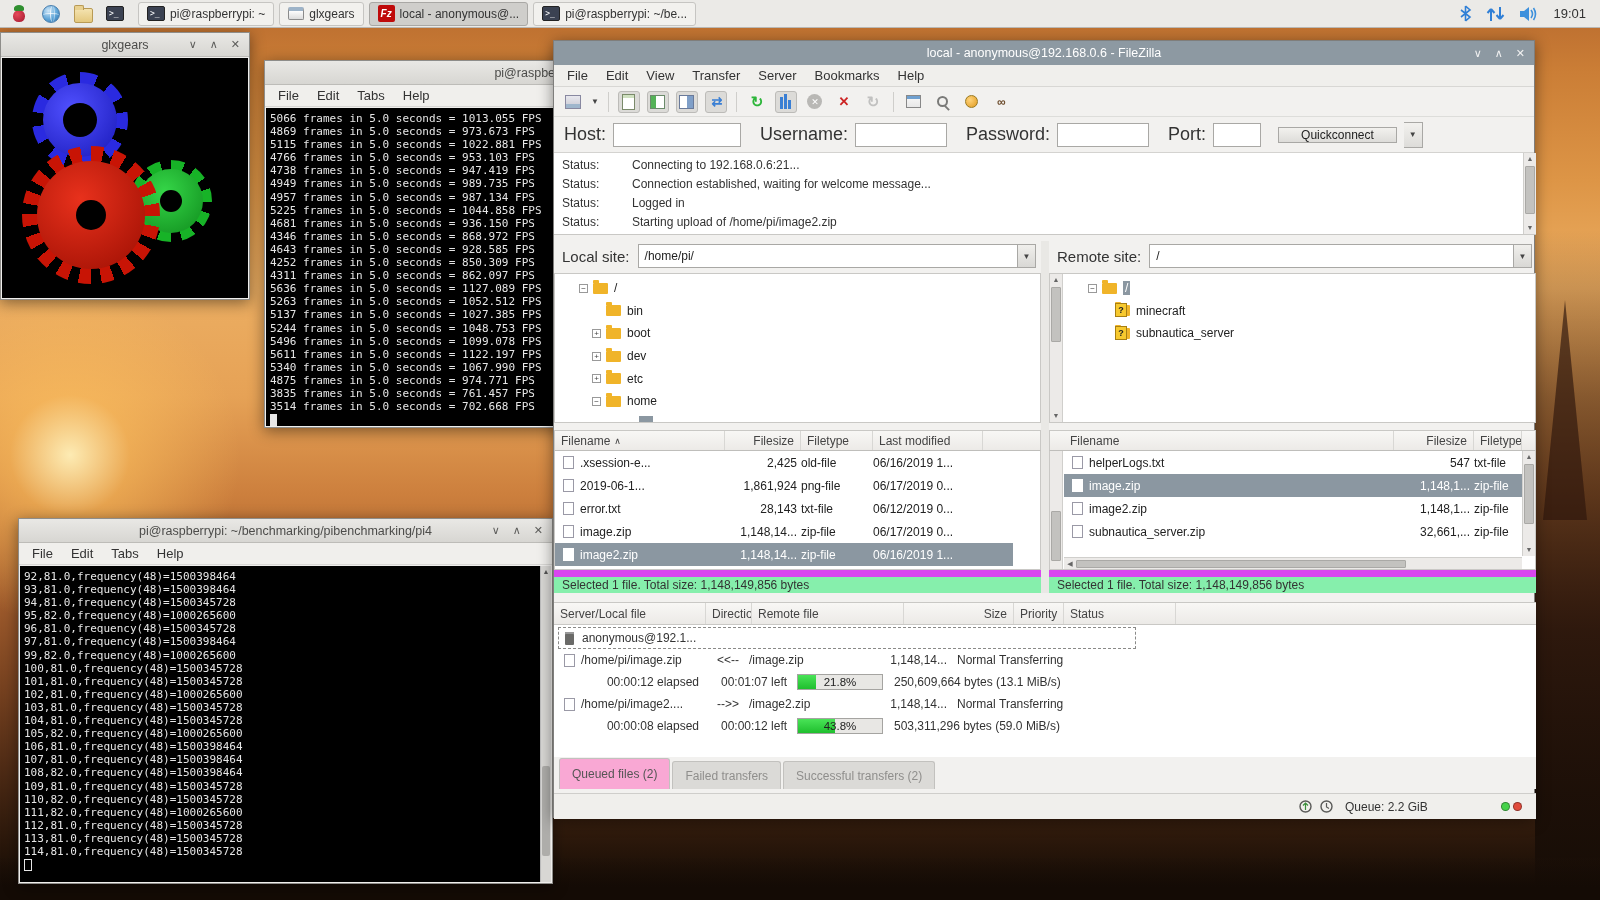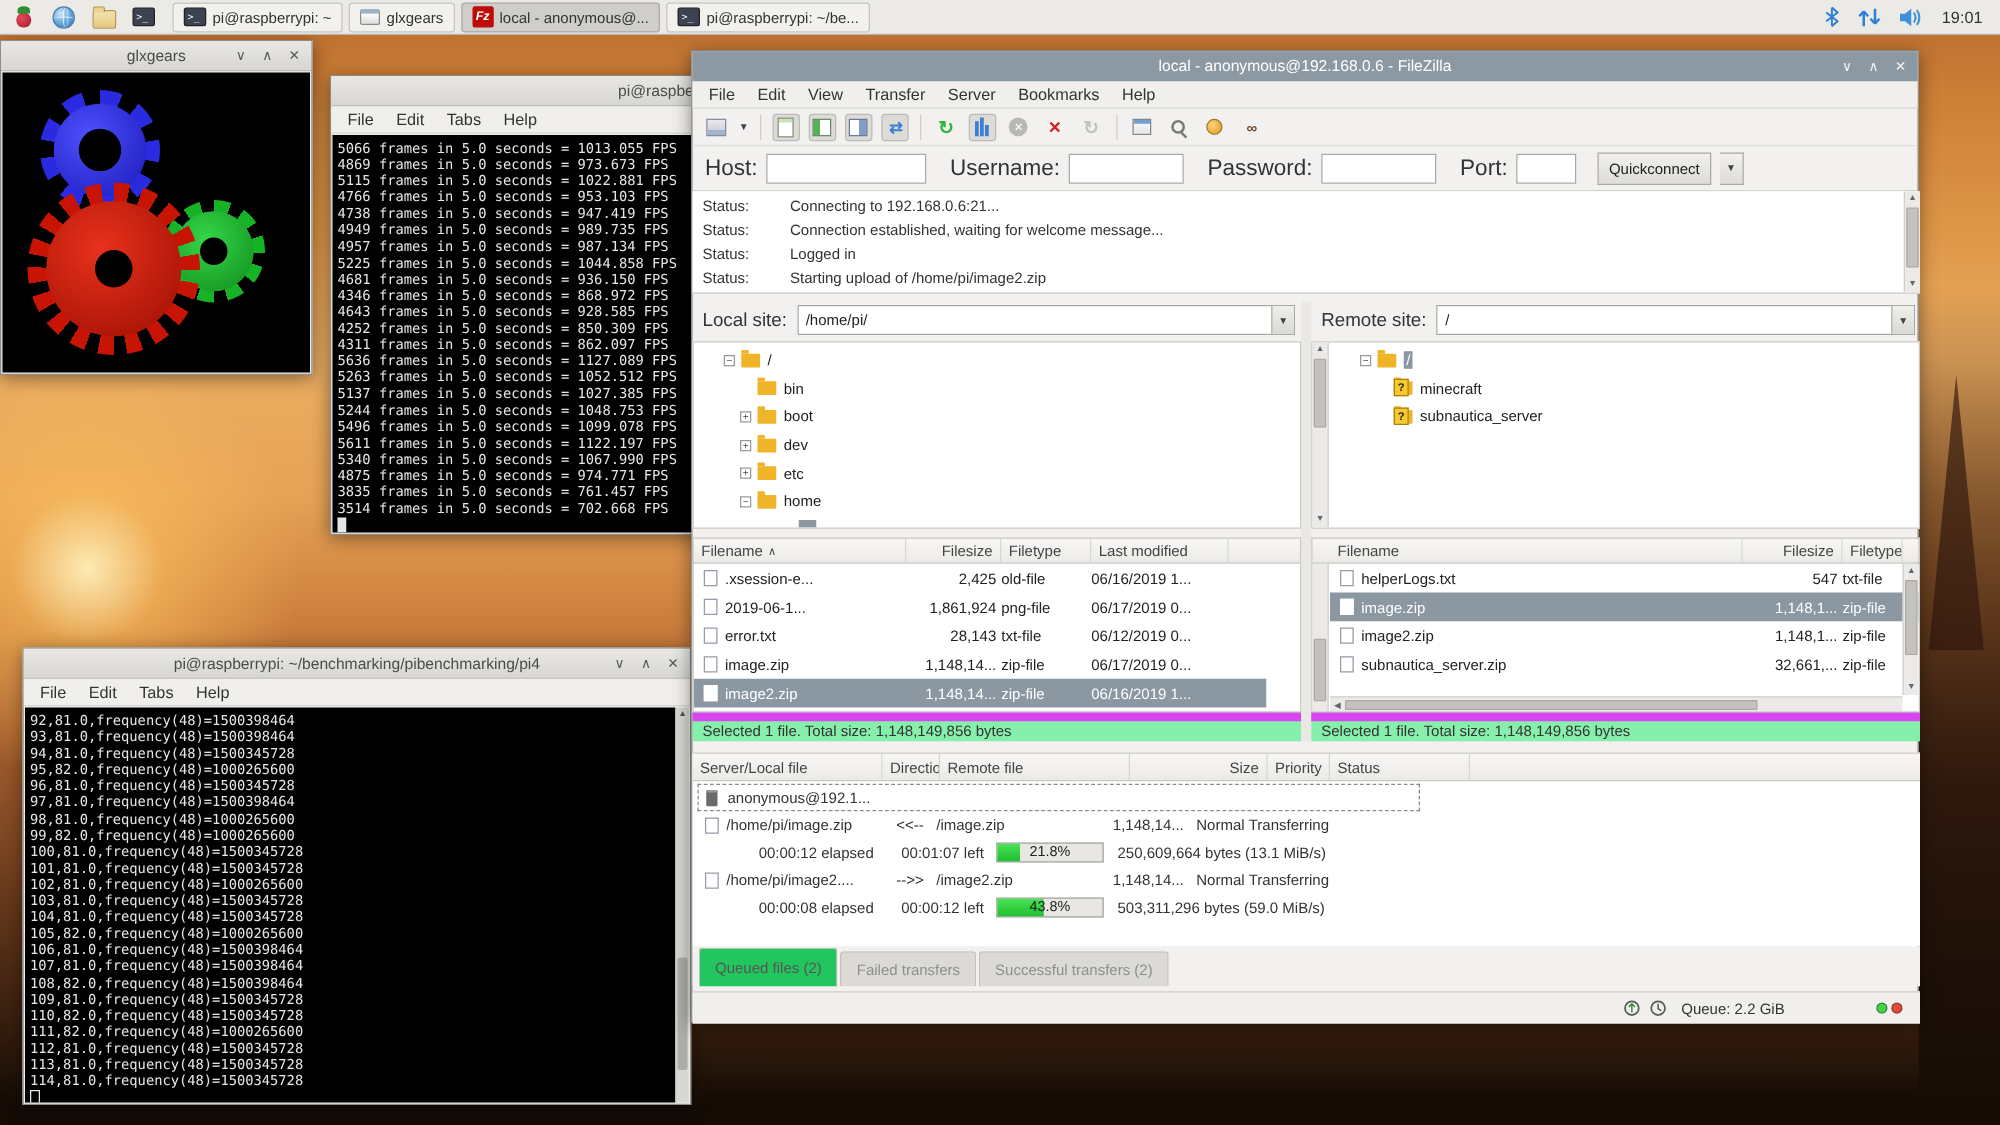--- a/index.html
+++ b/index.html
@@ -54,21 +54,21 @@
   .fz-tb{height:24px;background:#8d99a2;display:flex;align-items:center;position:relative;}
   .fz-tb .title{position:absolute;left:0;right:0;text-align:center;color:#fff;font-size:12.5px;}
   .fz-tb .ctrls{margin-left:auto;display:flex;gap:13px;padding-right:9px;color:#f2f2f2;font-size:11px;z-index:2;}
   .fz-toolbar{height:30px;display:flex;align-items:center;padding-left:8px;gap:7px;border-bottom:1px solid #ddddda;}
   .tbi{width:22px;height:22px;display:flex;align-items:center;justify-content:center;border-radius:3px;position:relative;}
   .tbi.pressed{background:#dcdbd8;border:1px solid #bcbbb8;}
   .tsep{width:1px;height:20px;background:#cfcecb;margin:0 2px;}
   .qcbar{height:36px;display:flex;align-items:center;gap:7px;padding-left:10px;border-bottom:1px solid #d4d3d0;}
   .qcbar label{color:#333;font-size:18px;}
   .qcin{height:24px;border:1px solid #a9a8a5;background:#fff;}
-  .qcbtn{height:26px;border:1px solid #a9a8a5;background:linear-gradient(#f2f1ee,#dddcd9);display:flex;align-items:center;padding:0 8px;color:#222;text-align:right;}
+  .qcbtn{height:16px;border:1px solid #a9a8a5;background:linear-gradient(#f2f1ee,#dddcd9);display:flex;align-items:center;padding:0 22px;color:#222;text-align:right;}
   .qcdrop{width:19px;height:26px;border:1px solid #a9a8a5;border-left:none;background:linear-gradient(#f2f1ee,#dddcd9);display:flex;align-items:center;justify-content:center;font-size:8px;color:#444;}
   .logpane{position:absolute;left:0;top:112px;width:982px;height:82px;background:#fff;border-bottom:1px solid #c9c8c5;overflow:hidden;}
   .logline{display:flex;height:19px;align-items:center;}
   .logline .lk{width:78px;padding-left:8px;color:#333;}
   .logline .lv{color:#333;}
   .vscroll{position:absolute;width:13px;background:#eceae8;border-left:1px solid #d0cfcc;}
   .vscroll .arr{height:12px;text-align:center;font-size:7px;color:#666;line-height:12px;}
   .vscroll .thumb{position:absolute;left:1px;right:1px;background:#c3c2bf;border:1px solid #aaa9a6;border-radius:1px;}
   .sitebar{position:absolute;height:30px;display:flex;align-items:center;}
   .sitebar label{padding:0 8px;color:#333;font-size:15px;}
@@ -98,21 +98,21 @@
   .hscroll .arr{width:12px;text-align:center;font-size:7px;color:#666;}
   .hscroll .thumb{height:8px;background:#c3c2bf;border:1px solid #aaa9a6;border-radius:1px;}
   .queuepane{position:absolute;left:0;top:561px;width:982px;height:155px;background:#fff;border-top:1px solid #c9c8c5;overflow:hidden;}
   .qhead{height:22px;background:linear-gradient(#f8f7f5,#eceae7);border-bottom:1px solid #c9c8c5;display:flex;align-items:center;color:#444;}
   .qrow{height:22px;display:flex;align-items:center;white-space:nowrap;color:#333;position:relative;}
   .pbar{position:absolute;height:16px;border:1px solid #a5a4a1;background:#e8e7e4;}
   .pfill{position:absolute;left:0;top:0;bottom:0;background:linear-gradient(#49e357,#1fbf2e);}
   .plabel{position:absolute;left:0;right:0;text-align:center;line-height:15px;color:#222;font-size:11.5px;}
   .fztabs{position:absolute;left:0;top:716px;width:982px;height:32px;background:#f2f1ef;display:flex;align-items:flex-end;padding-left:5px;gap:2px;}
   .ftab{height:28px;display:flex;align-items:center;padding:0 12px;border:1px solid #c2c1be;border-bottom:none;background:#dbdad7;color:#8f8e8c;border-radius:3px 3px 0 0;}
-  .ftab.active{background:#22c55e;color:#555;height:31px;text-align:right;}
+  .ftab.active{background:#f9a8d4;color:#555;height:31px;text-align:right;}
   .fzstatus{position:absolute;left:0;top:752px;width:982px;height:26px;background:#f0efec;border-top:1px solid #cfcecb;display:flex;align-items:center;}
   .led{width:9px;height:9px;border-radius:50%;border:1px solid rgba(0,0,0,.35);}
   
   .g-doc{width:13px;height:16px;background:#fff;border:1px solid #7a8a6a;box-shadow:inset 0 3px 0 #cfe0c0;}
   .g-panelL{width:15px;height:14px;border:1px solid #6a8a6a;background:linear-gradient(90deg,#54b257 40%,#fff 40%);}
   .g-panelR{width:15px;height:14px;border:1px solid #6a7a9a;background:linear-gradient(90deg,#fff 55%,#7f9fc8 55%);}
   .g-arrows{color:#3a7fd4;font-size:13px;font-weight:bold;letter-spacing:-2px;}
   .g-refresh{color:#2db63a;font-size:15px;font-weight:bold;}
   .g-queue{display:flex;gap:1px;align-items:flex-end;}
   .g-queue i{width:3px;background:#3a7fd4;display:block;}
@@ -260,21 +260,20 @@
         <span class="mi">Tabs</span>
         <span class="mi">Help</span>
       </div>
     <div class="termbody" id="t2-body" style="top:47px;right:12px;">
         <div class="tline">92,81.0,frequency(48)=1500398464</div>
         <div class="tline">93,81.0,frequency(48)=1500398464</div>
         <div class="tline">94,81.0,frequency(48)=1500345728</div>
         <div class="tline">95,82.0,frequency(48)=1000265600</div>
         <div class="tline">96,81.0,frequency(48)=1500345728</div>
         <div class="tline">97,81.0,frequency(48)=1500398464</div>
-        <div class="tline">98,81.0,frequency(48)=1000265600</div>
         <div class="tline">99,82.0,frequency(48)=1000265600</div>
         <div class="tline">100,81.0,frequency(48)=1500345728</div>
         <div class="tline">101,81.0,frequency(48)=1500345728</div>
         <div class="tline">102,81.0,frequency(48)=1000265600</div>
         <div class="tline">103,81.0,frequency(48)=1500345728</div>
         <div class="tline">104,81.0,frequency(48)=1500345728</div>
         <div class="tline">105,82.0,frequency(48)=1000265600</div>
         <div class="tline">106,81.0,frequency(48)=1500398464</div>
         <div class="tline">107,81.0,frequency(48)=1500398464</div>
         <div class="tline">108,82.0,frequency(48)=1500398464</div>

